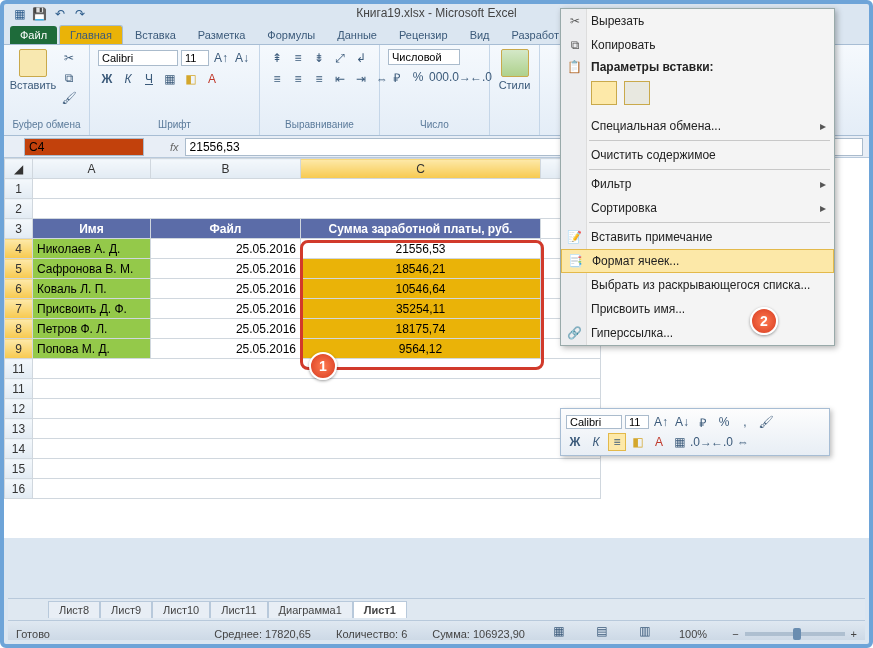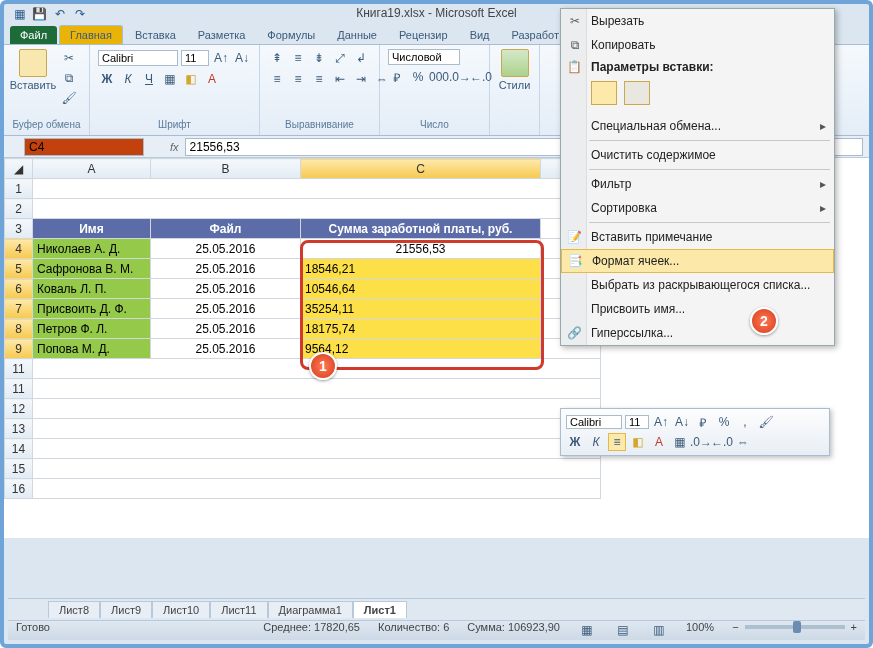--- a/index.html
+++ b/index.html
@@ -30,41 +30,41 @@
   table.grid { border-collapse: collapse; table-layout: fixed; }
   .grid th, .grid td { border: 1px solid #d0d7de; height: 20px; font-size: 12px; padding: 0 4px; }
   .grid th { background: linear-gradient(#f4f8fc,#e2ebf3); color: #333; font-weight: normal; text-align: center; }
   .grid th.rh { width: 28px; }
   .grid th.ch { height: 20px; }
   .grid th.ch.sel { background: linear-gradient(#fde9a9,#f7c94e); }
   .grid th.rh.sel { background: linear-gradient(#fde9a9,#f7c94e); }
   .cell-empty { background: #fff; }
   .hdr-purple { background: #5b6ca8; color: #fff; text-align: center; font-weight: bold; }
   .name-green { background: #94c94a; }
-  .date-cell { text-align: center; }
-  .val-sel { background: #fde047; }
+  .date-cell { text-align: right; }
+  .val-sel { background: #eab308; text-align: center; }
   .val-sel-first { background: #fff; text-align: center; }
   .sel-outline { position: absolute; border: 3px solid #d13a2b; border-radius: 8px; pointer-events: none; }
   .circle { position: absolute; width: 28px; height: 28px; border-radius: 50%; background: radial-gradient(#ff7b52,#d63a1f); color: #fff; display: flex; align-items: center; justify-content: center; font-weight: bold; font-size: 14px; border: 2px solid #fff; box-shadow: 0 1px 3px rgba(0,0,0,0.4); pointer-events: none; }
   .ctxmenu { position: absolute; background: #f4f4f4; border: 1px solid #9aa; box-shadow: 2px 2px 6px rgba(0,0,0,0.3); width: 275px; font-size: 12px; }
   .ctxmenu .mrow { display: flex; align-items: center; height: 24px; padding: 0 8px 0 30px; position: relative; color: #222; }
   .ctxmenu .mrow.hl { background: #fce8a8; border: 1px solid #e3b94a; }
   .ctxmenu .mrow .micon { position: absolute; left: 6px; width: 16px; height: 16px; display: flex; align-items: center; justify-content: center; font-size: 12px; color: #555; }
   .ctxmenu .mrow .arrow { margin-left: auto; color: #555; }
   .ctxmenu .sep { height: 1px; background: #c8c8c8; margin: 2px 4px 2px 28px; }
   .ctxmenu .iconstrip { position: absolute; left: 0; top: 0; bottom: 0; width: 26px; background: #ecedef; border-right: 1px solid #ddd; }
   .ctxmenu .psection { padding: 4px 8px 6px 30px; }
   .ctxmenu .pbtn { display: inline-block; width: 26px; height: 24px; border: 1px solid #c9a94b; background: #fde9a9; margin-right: 4px; }
   .minitoolbar { position: absolute; background: linear-gradient(#fdfdfd,#e8eef5); border: 1px solid #a7bdd4; box-shadow: 2px 2px 5px rgba(0,0,0,0.25); padding: 3px 5px; font-size: 11px; }
   .minitoolbar .row { display: flex; gap: 3px; align-items: center; height: 20px; }
   .minitoolbar .sel { border: 1px solid #abc; background: #fff; padding: 0 3px; }
   .sheettabs { position: absolute; left: 4px; right: 4px; bottom: 24px; height: 22px; background: #dfe8f1; border-top: 1px solid #b8c9db; display: flex; align-items: center; gap: 0; font-size: 11px; padding-left: 40px; }
   .sheettabs .stab { padding: 2px 10px; background: #e8eef5; border: 1px solid #b8c9db; border-bottom: none; color: #444; text-align: right; }
   .sheettabs .stab.active { background: #fff; font-weight: bold; }
-  .statusbar { position: absolute; left: 4px; right: 4px; bottom: 4px; height: 20px; background: linear-gradient(#dfe8f1,#cdd9e6); border-top: 1px solid #b8c9db; display: flex; align-items: flex-start; font-size: 11px; color: #444; padding: 0 8px; gap: 18px; }
+  .statusbar { position: absolute; left: 4px; right: 4px; bottom: 4px; height: 20px; background: linear-gradient(#dfe8f1,#cdd9e6); border-top: 1px solid #b8c9db; display: flex; align-items: flex-end; font-size: 11px; color: #444; padding: 0 8px; gap: 25px; }
   .statusbar .spacer { flex: 1; }
   .zoom { display: flex; align-items: center; gap: 6px; }
   .zoom .track { width: 100px; height: 4px; background: #aebfd0; position: relative; }
   .zoom .thumb { position: absolute; left: 48px; top: -4px; width: 8px; height: 12px; background: #6a8db0; border-radius: 2px; }
 </style>
 </head>
 <body>
 
 <div class="frame">
   <div class="qat">

